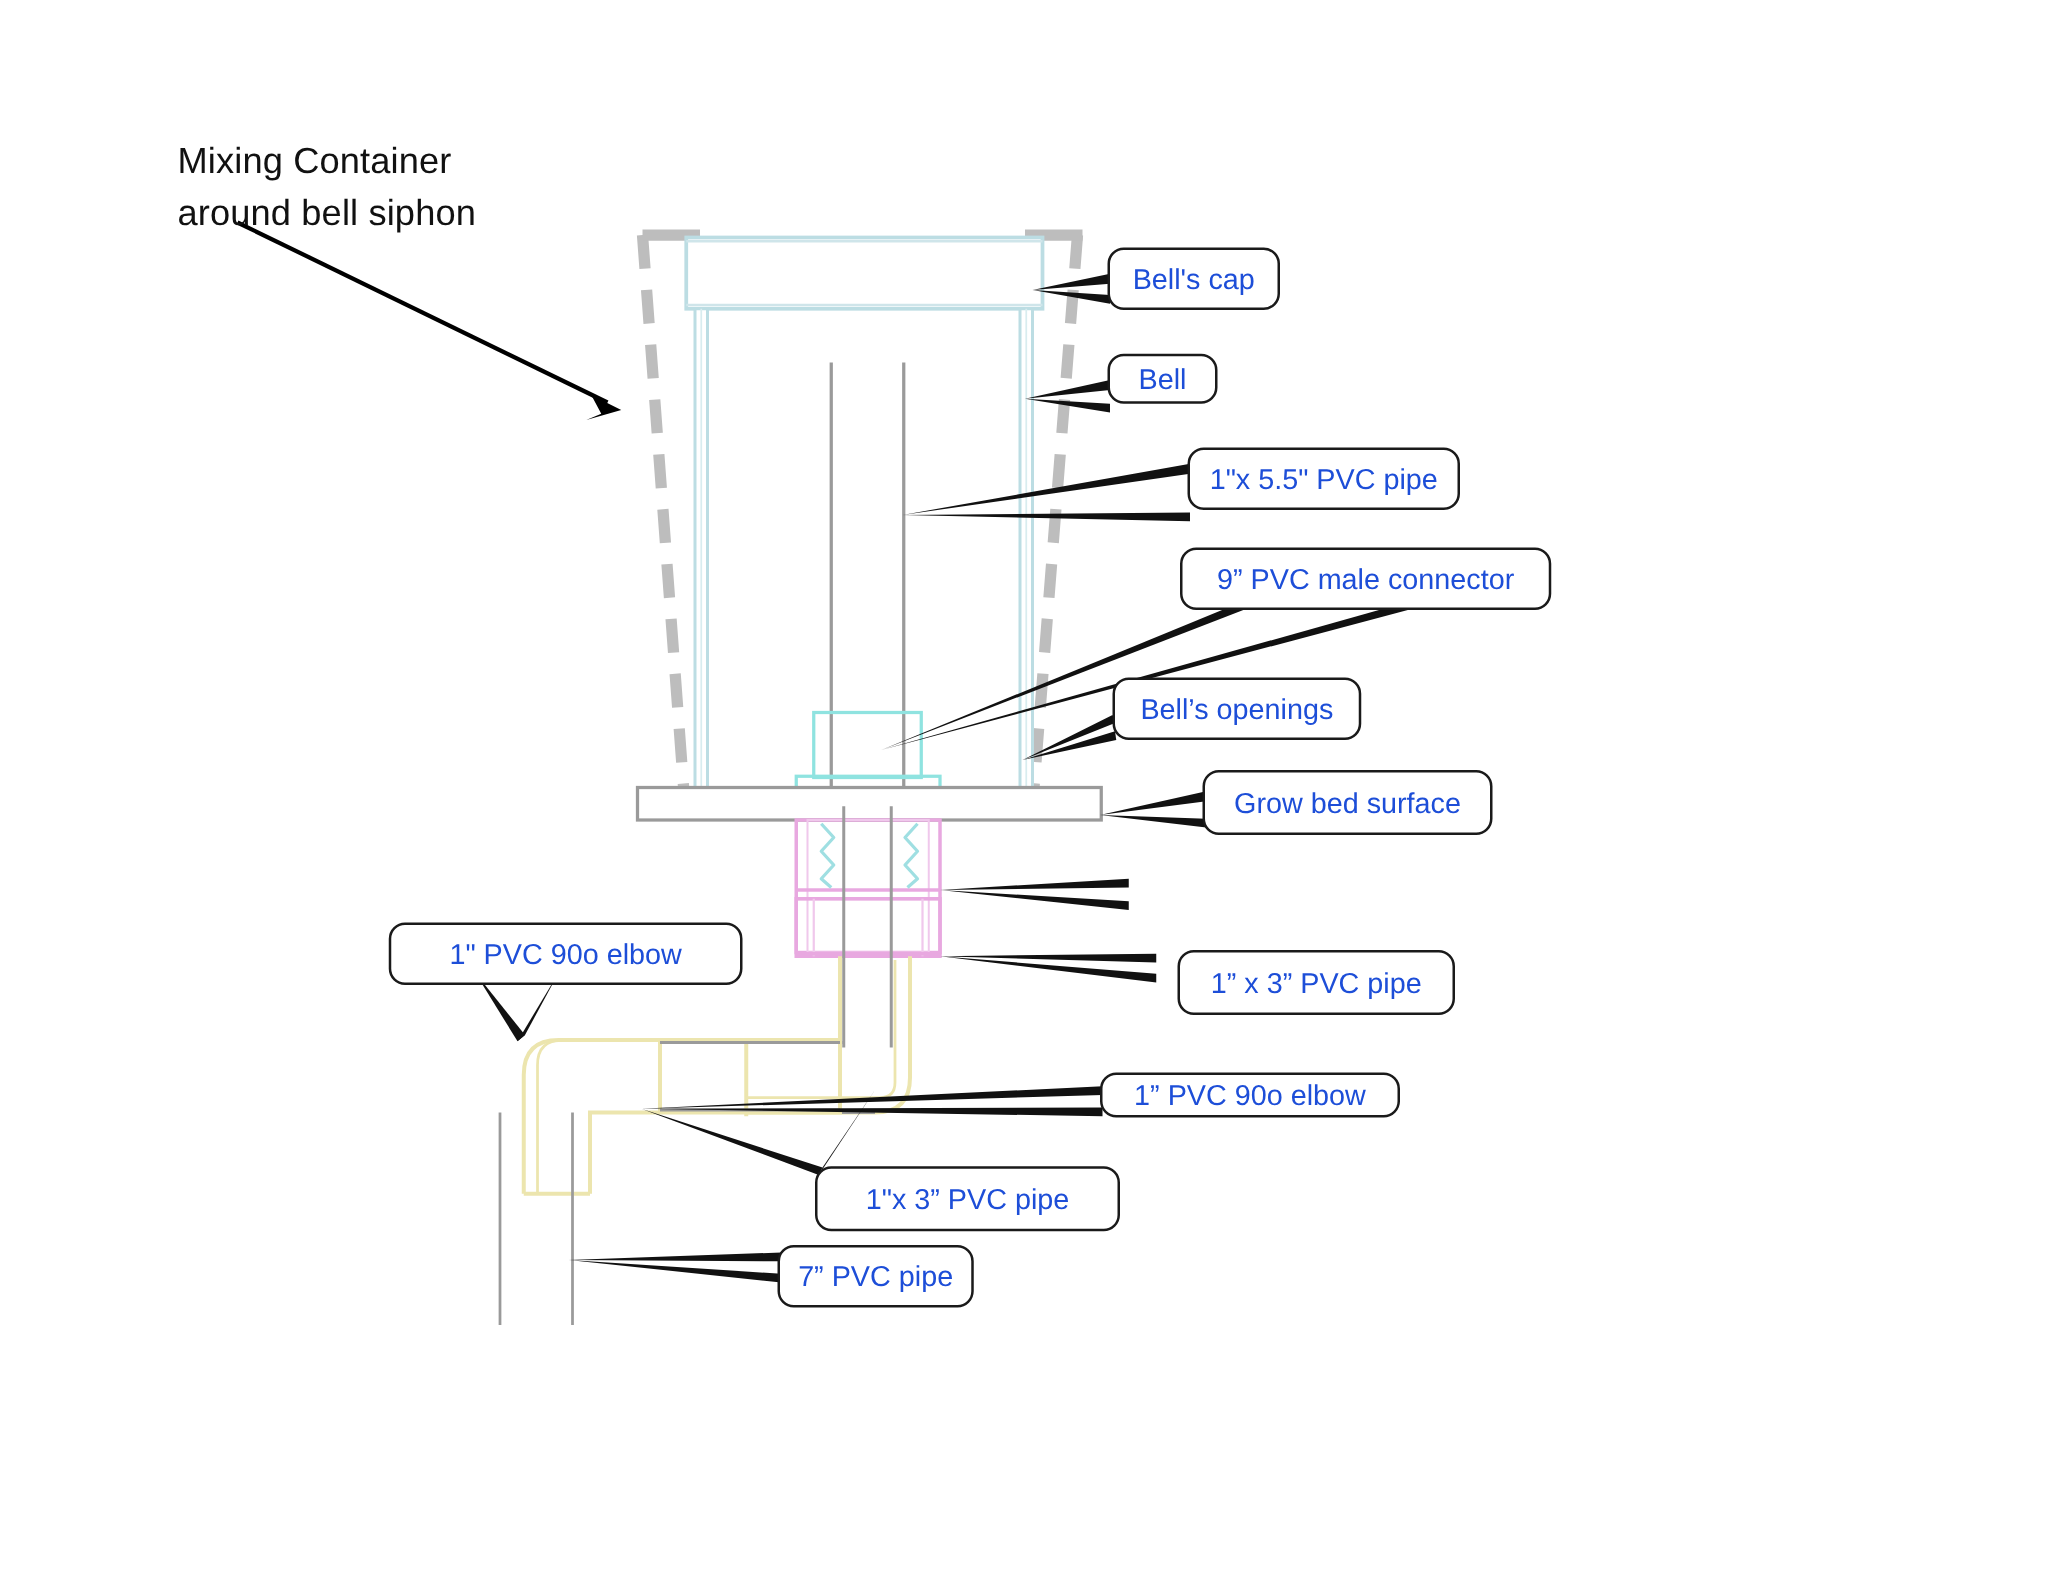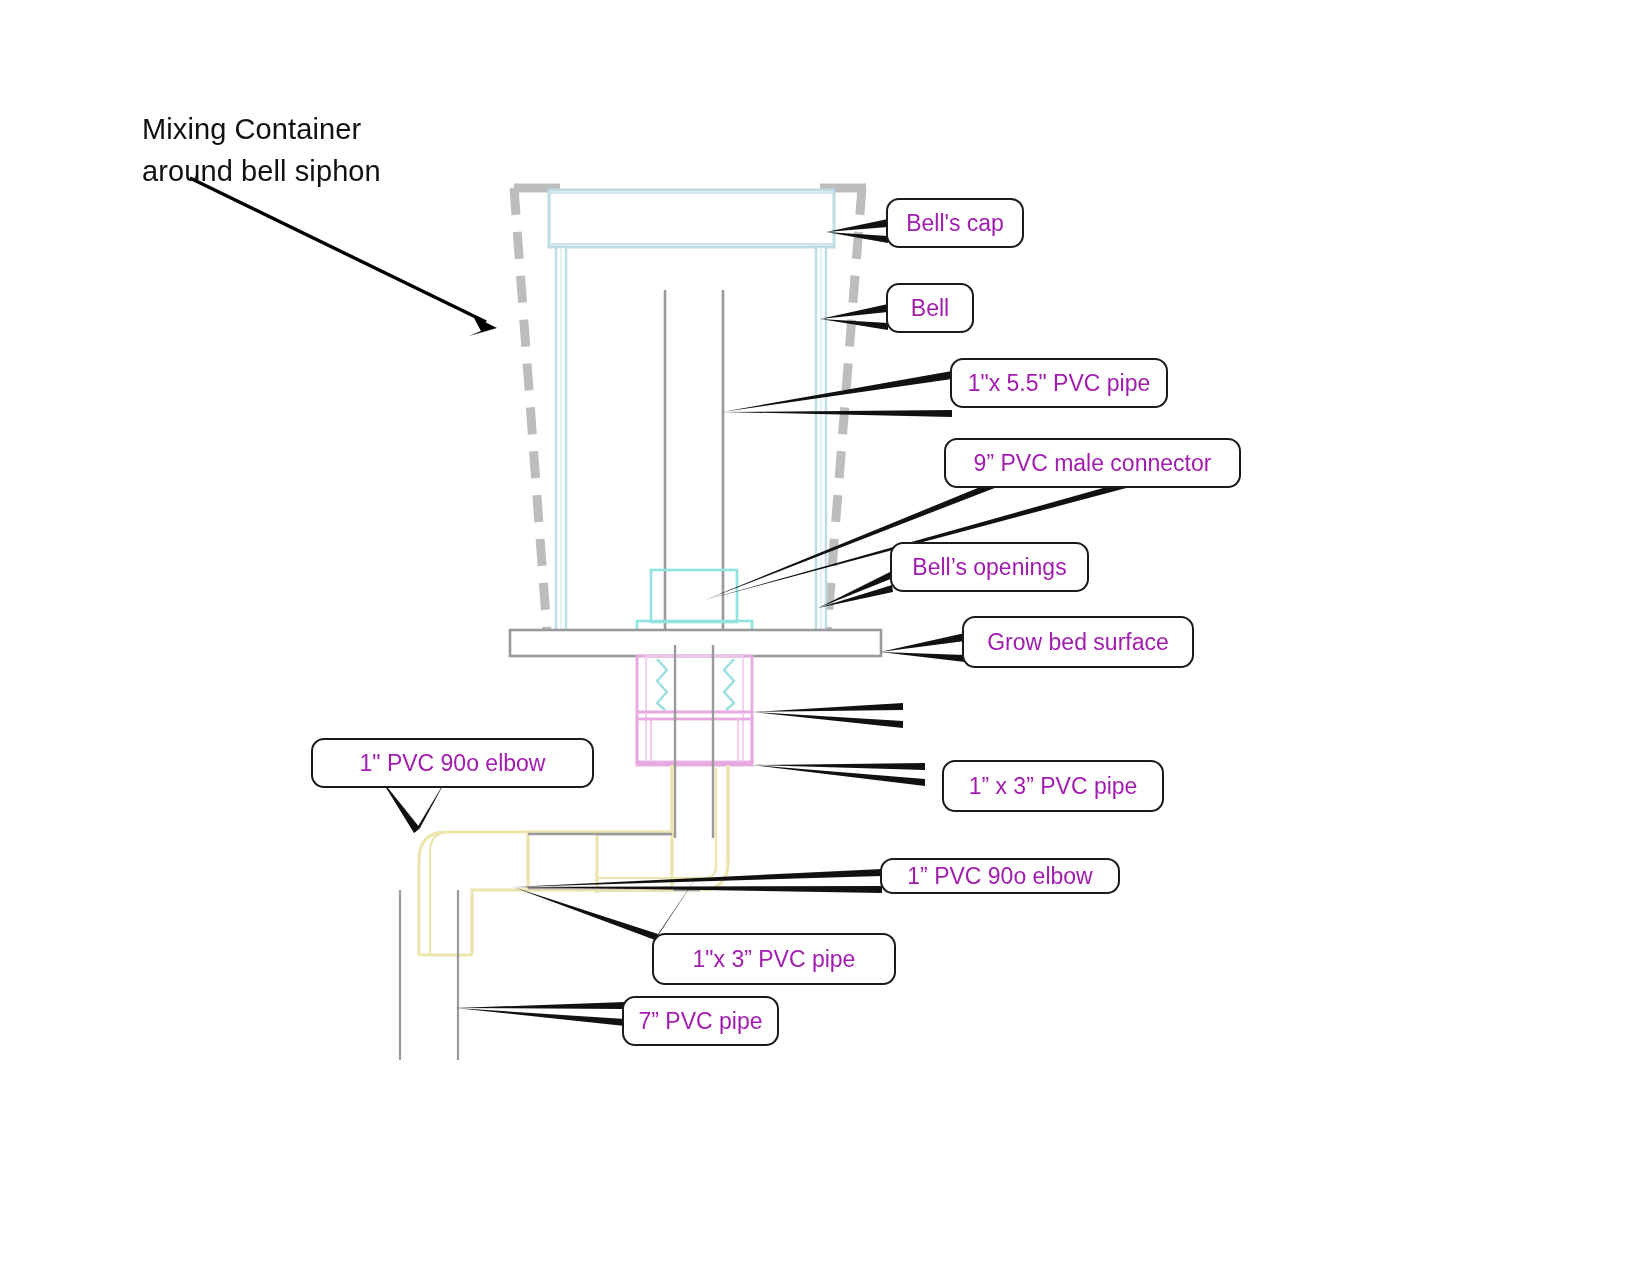--- a/index.html
+++ b/index.html
@@ -6,21 +6,21 @@
   body{width:1650px;height:1275px;position:relative;overflow:hidden;
        font-family:"Liberation Sans",sans-serif;color:#000;}
   #stage{position:absolute;left:0;top:0;width:1650px;height:1275px;}
   svg.layer{position:absolute;left:0;top:0;width:1650px;height:1275px;}
   .title-block{position:absolute;left:118px;top:108px;width:400px;
        font-size:29px;line-height:1.45;color:#111;letter-spacing:.1px;margin-left:24px;}
   .title-block div{white-space:nowrap;}
   .callout{position:absolute;box-sizing:border-box;background:#fff;
        border:2.2px solid #1a1a1a;border-radius:13px;
        display:flex;align-items:center;justify-content:center;
-       font-size:23px;color:#a21caf;white-space:nowrap;padding:4px 15px;z-index:5;}
+       font-size:23px;color:#1d4ed8;white-space:nowrap;padding:4px 15px;z-index:5;}
 </style>
 </head>
 <body>
 
 <div id="stage">
 
   <svg class="layer" viewBox="0 0 1650 1275" xmlns="http://www.w3.org/2000/svg">
 
     <g>
       <path d="M514,188 L548,645" fill="none" stroke="#bdbdbd" stroke-width="9" stroke-dasharray="27 17" stroke-linecap="butt"></path>
@@ -145,21 +145,21 @@
     </g>
   </svg>
 
   <div class="title-block">
     <div>Mixing Container</div>
     <div>around bell siphon</div>
   </div>
 
   <div class="callout" style="left:886px;top:198px;width:138px;height:50px;">Bell's cap</div>
 
-  <div class="callout" style="left:886px;top:283px;width:88px;height:50px;">Bell</div>
+  <div class="callout" style="left:886px;top:283px;width:88px;height:40px;">Bell</div>
 
   <div class="callout" style="left:950px;top:358px;width:218px;height:50px;">1"x 5.5" PVC pipe</div>
 
   <div class="callout" style="left:944px;top:438px;width:297px;height:50px;">9” PVC male connector</div>
 
   <div class="callout" style="left:962px;top:616px;width:232px;height:52px;">Grow bed surface</div>
 
   <div class="callout" style="left:890px;top:542px;width:199px;height:50px;">Bell’s openings</div>
 
 

